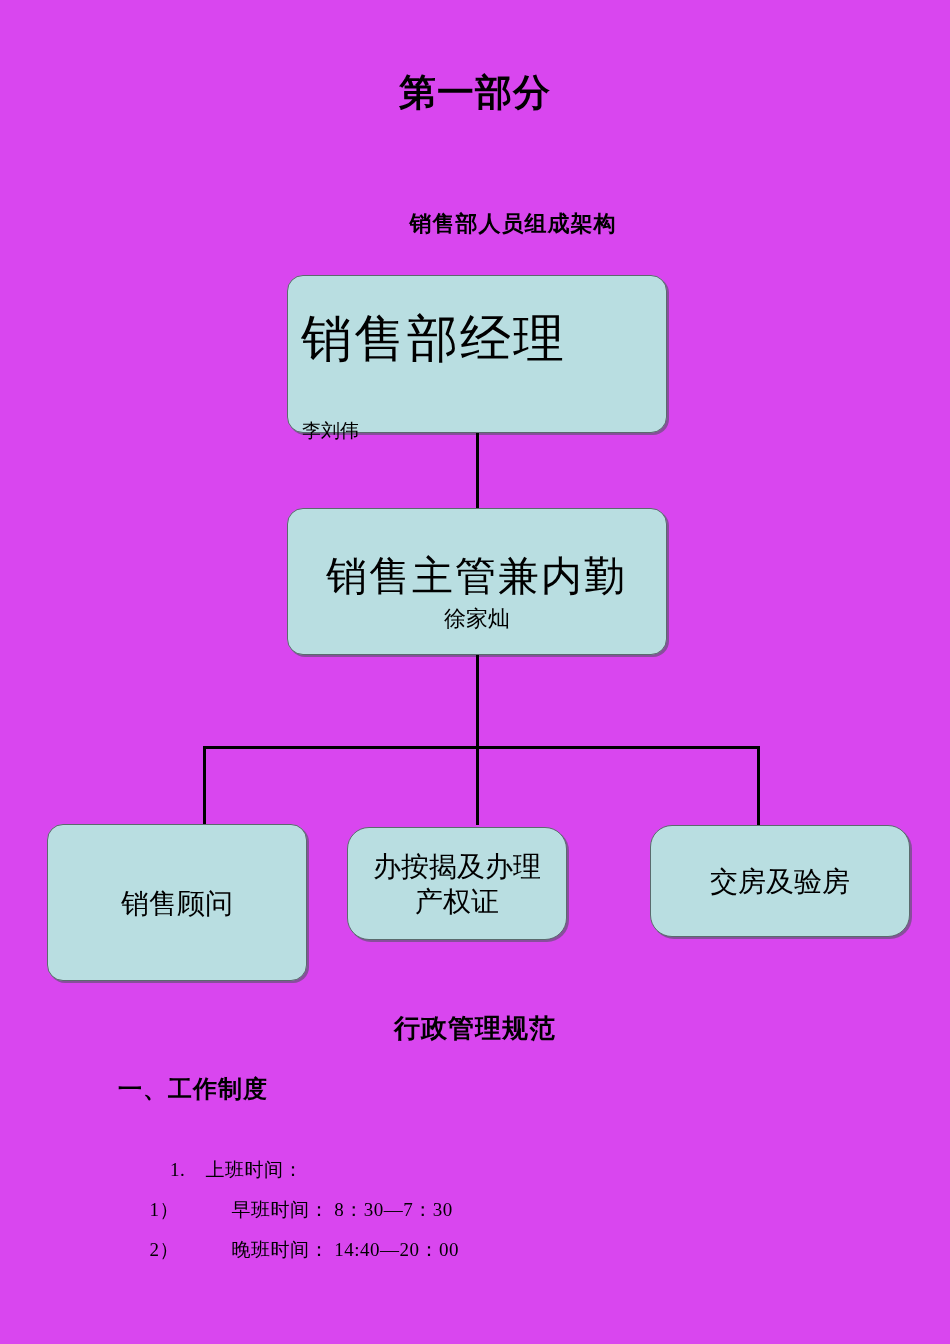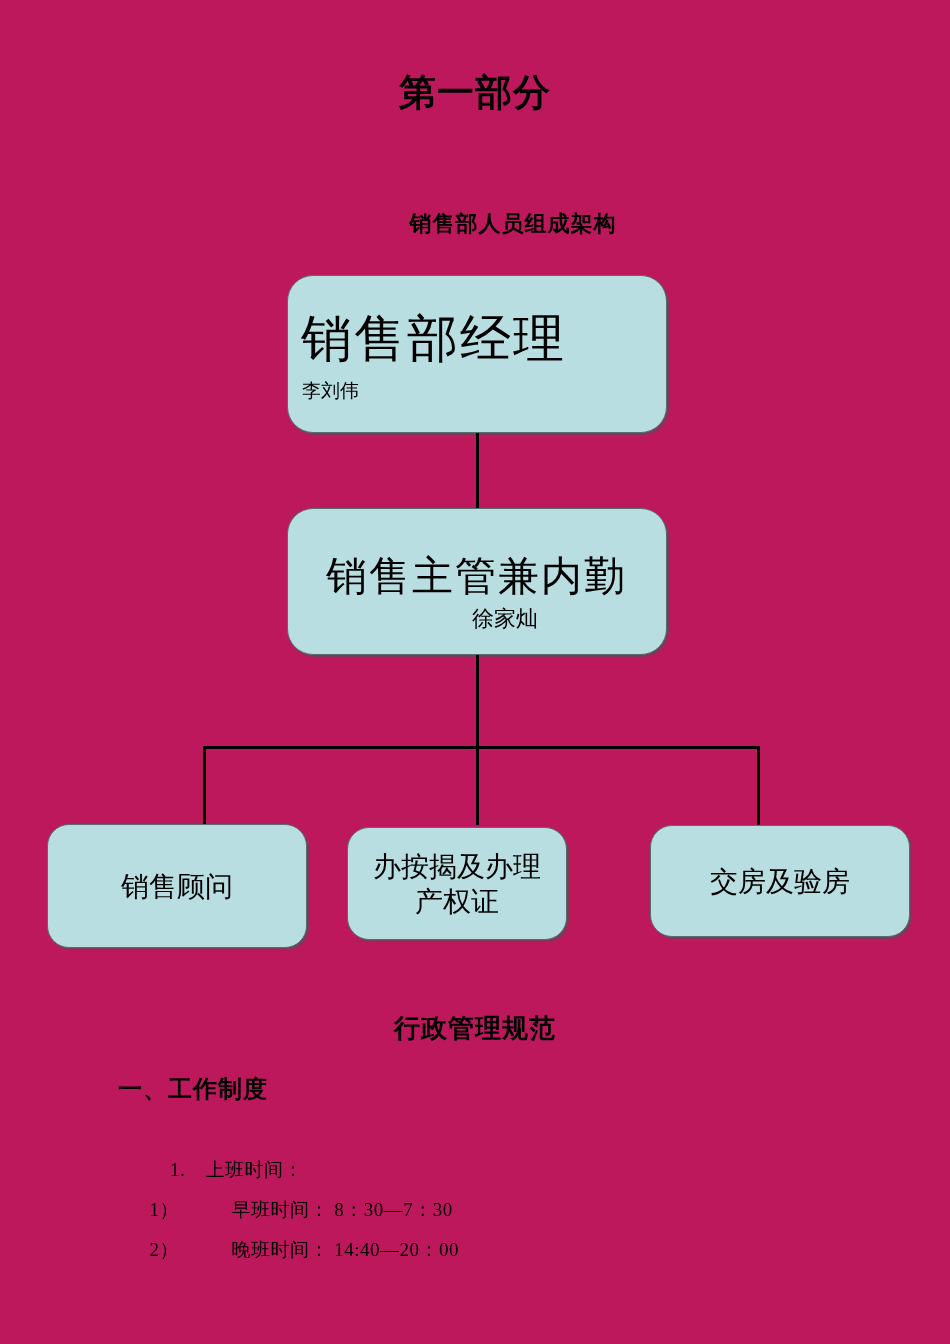--- a/index.html
+++ b/index.html
@@ -8,21 +8,21 @@
     background: #ffffff;
   }
   body {
     font-family: "Liberation Serif", "DejaVu Serif", serif;
     color: #000000;
   }
   #page {
     position: relative;
     width: 950px;
     height: 1344px;
-    background: #be185d;
+    background: #d946ef;
     overflow: hidden;
     text-decoration: underline;
   }
 
   
   .doc-title {
     position: absolute;
     left: 0;
     top: 70px;
     width: 950px;
@@ -64,35 +64,36 @@
 
   
   .org-box {
     position: absolute;
     box-sizing: border-box;
     background: #b9dee1;
     border: 1.2px solid #5a6b6d;
     border-radius: 22px;
     box-shadow: 2px 2px 0 rgba(70,85,88,0.55);
   }
-  .org-box-lg { border-radius: 26px; }
+  .org-box-lg { border-radius: 16px; }
 
   .role-main {
     position: absolute;
     font-size: 51px;
     line-height: 1;
     white-space: nowrap;
     letter-spacing: 2px;
   }
   .role-sub-left {
     position: absolute;
     left: 14px;
     font-size: 19px;
     line-height: 1;
     white-space: nowrap;
+    margin-top: 40px;
   }
   .role-sub-center {
     position: absolute;
     left: 0;
     width: 100%;
     text-align: center;
     font-size: 22px;
     line-height: 1;
     white-space: nowrap;
   }
@@ -142,32 +143,32 @@
 
     <div class="org-box org-box-lg" style="left:287px; top:275px; width:380px; height:158px;">
       <div class="role-main" style="left:13px; top:38px;">销售部经理</div>
       <div class="role-sub-left" style="top:105px;">李刘伟</div>
     </div>
 
     <div class="conn-v" style="left:476px; top:433px; height:76px;"></div>
 
     <div class="org-box org-box-lg" style="left:287px; top:508px; width:380px; height:147px;">
       <div class="role-main" style="left:38px; top:47px; font-size:41px;">销售主管兼内勤</div>
-      <div class="role-sub-center" style="top:99px;padding-left:28px;">徐家灿</div>
+      <div class="role-sub-center" style="top:99px;">徐家灿</div>
     </div>
 
     <div class="conn-v" style="left:476px; top:655px; height:93px;"></div>
 
     <div class="conn-h" style="left:203px; top:746px; width:557px;"></div>
 
     <div class="conn-v" style="left:203px; top:746px; height:79px;"></div>
     <div class="conn-v" style="left:476px; top:746px; height:79px;"></div>
     <div class="conn-v" style="left:757px; top:746px; height:79px;"></div>
 
-    <div class="org-box" style="left:47px; top:824px; width:260px; height:124px;">
+    <div class="org-box" style="left:47px; top:824px; width:260px; height:157px;border-radius:16px;">
       <div class="role-leaf">销售顾问</div>
     </div>
 
     <div class="org-box" style="left:347px; top:827px; width:220px; height:113px;">
       <div class="role-leaf" style="left:14px; right:14px;">办按揭及办理产权证</div>
     </div>
 
     <div class="org-box" style="left:650px; top:825px; width:260px; height:112px;">
       <div class="role-leaf">交房及验房</div>
     </div>

